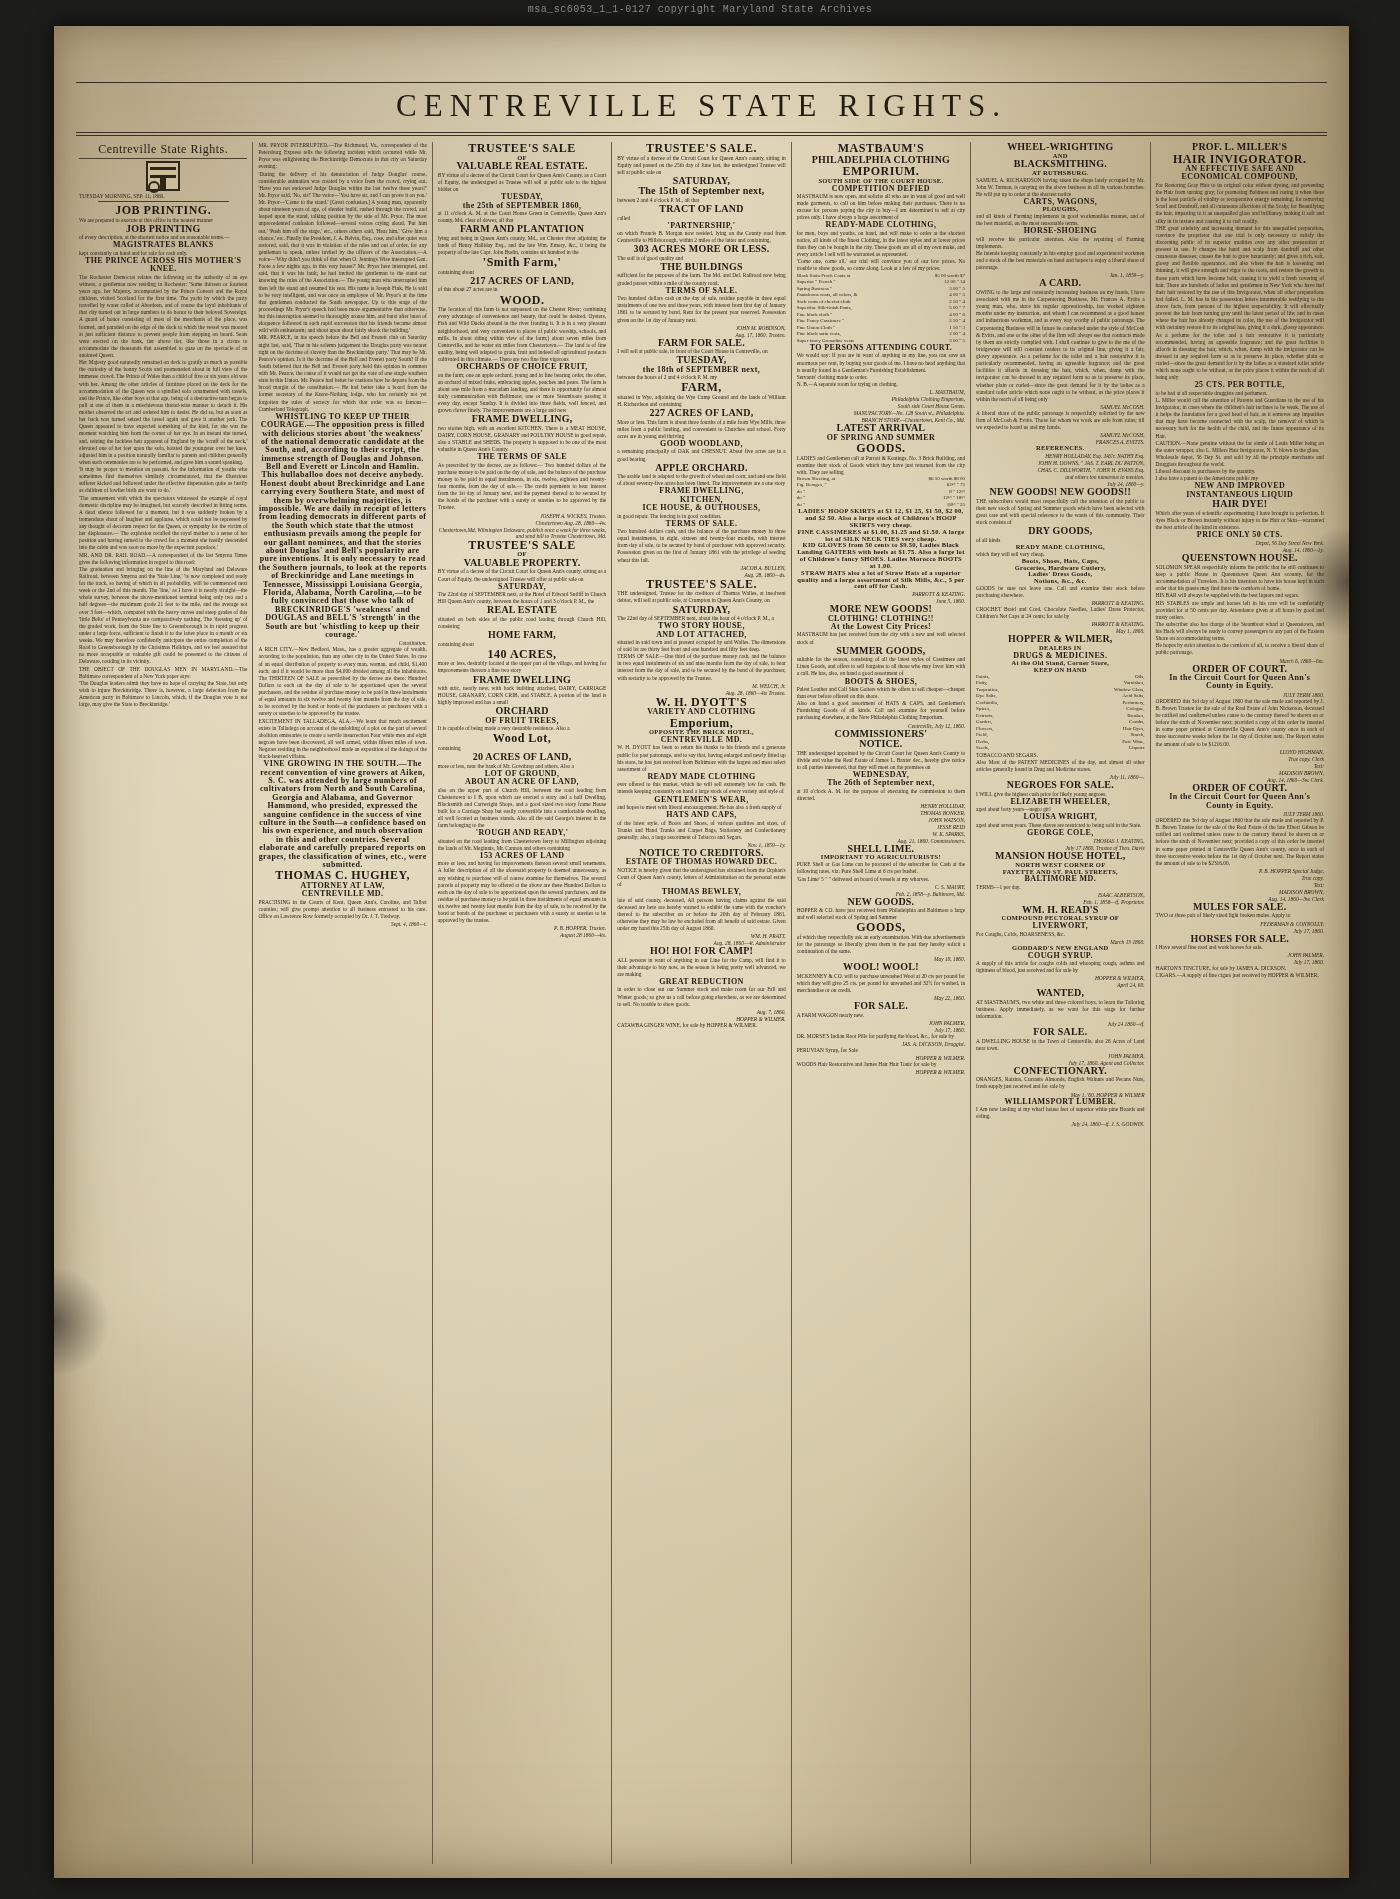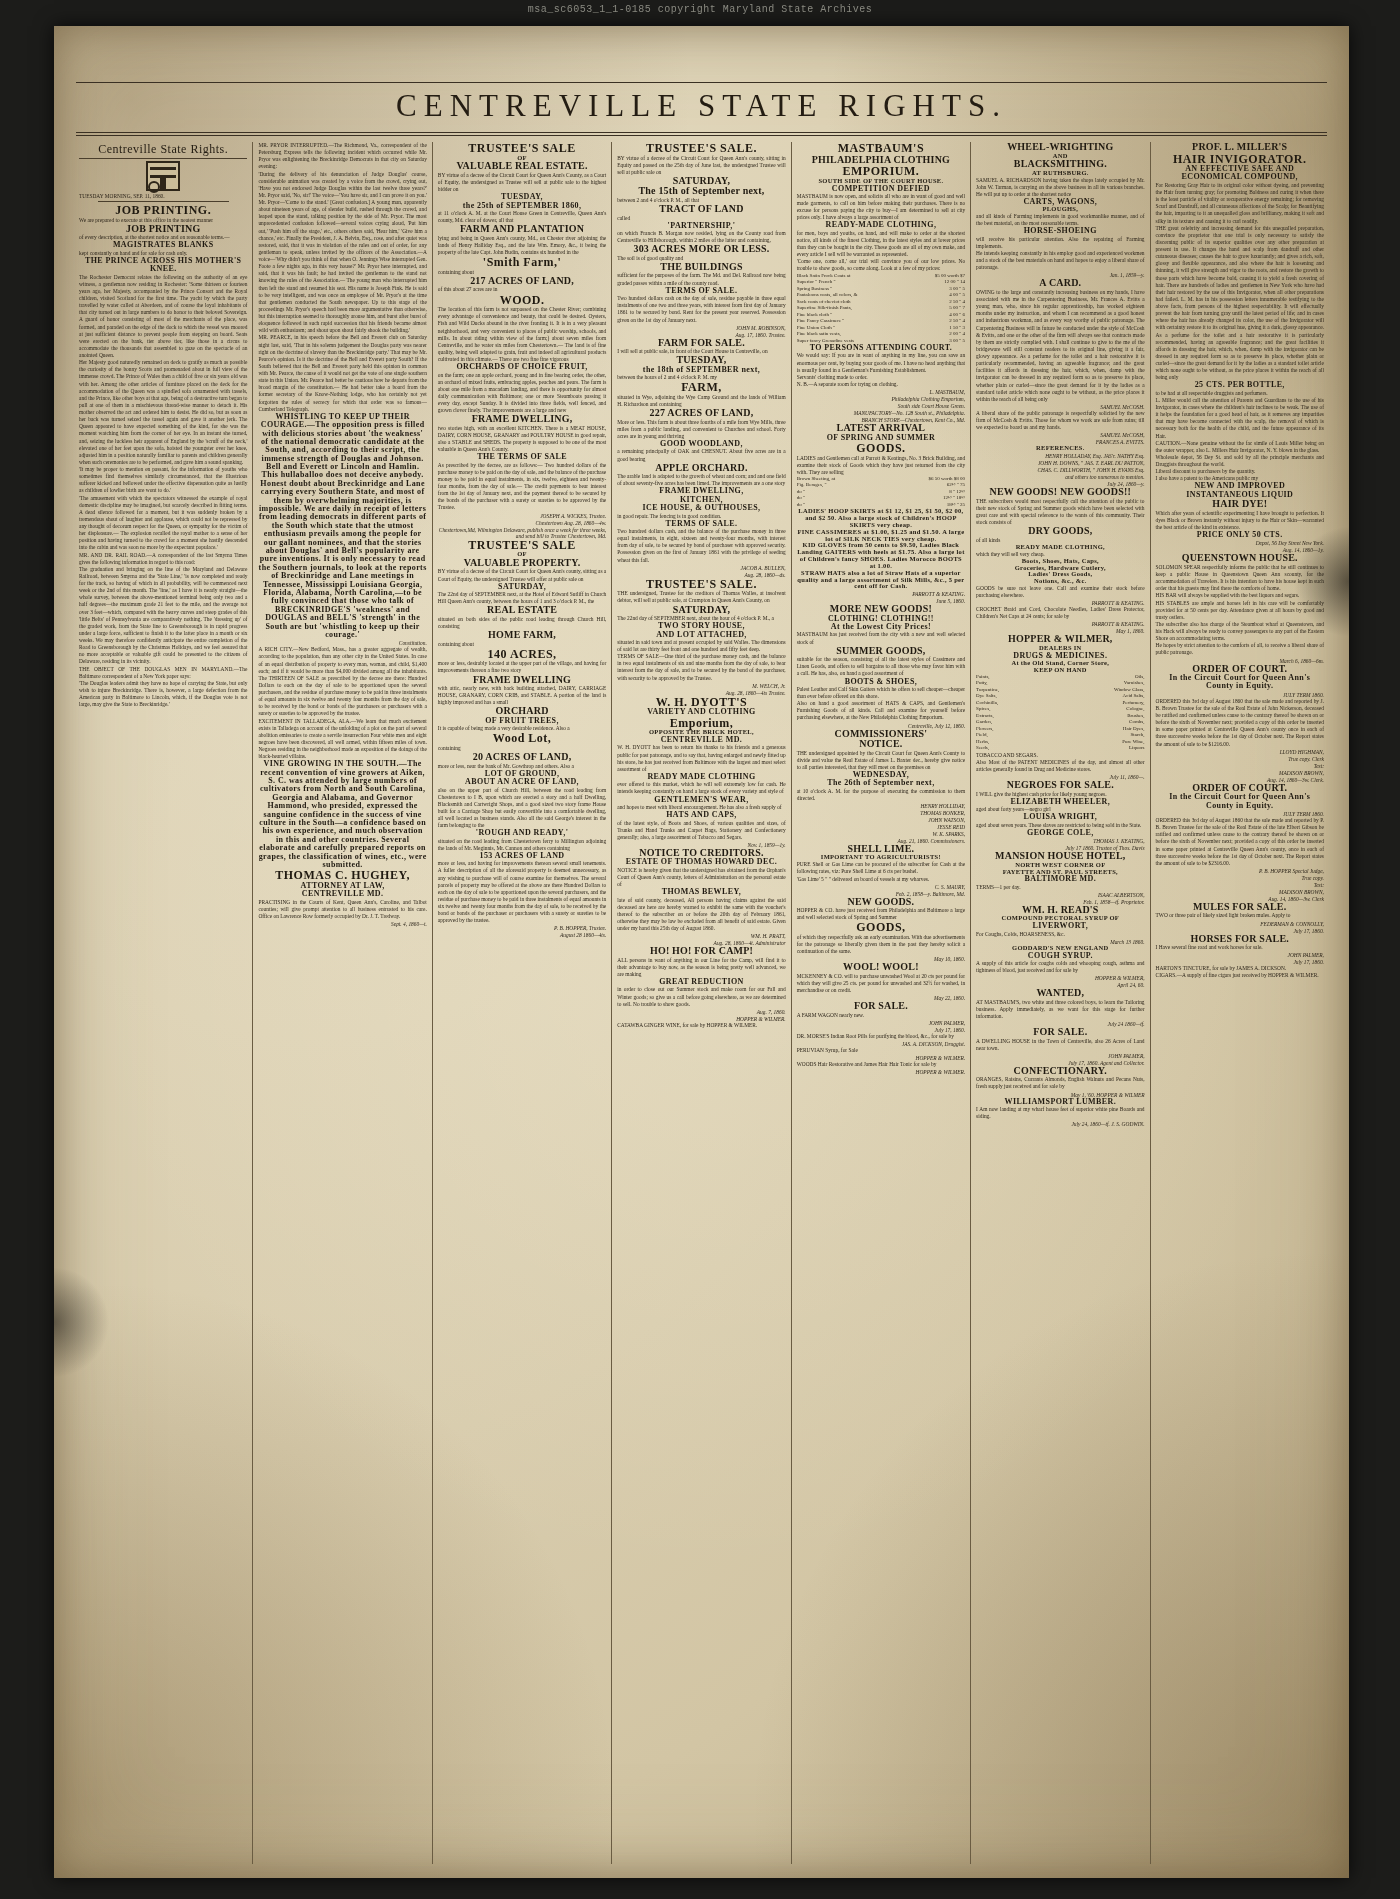--- a/index.html
+++ b/index.html
@@ -164,21 +164,21 @@
     pointer-events:none;
     background:
       radial-gradient(circle at 100% 30%, rgba(20,18,14,0.55) 0%, rgba(20,18,14,0) 3%),
       radial-gradient(circle at 0% 70%, rgba(20,18,14,0.5) 0%, rgba(20,18,14,0) 3%);
   }
 </style>
 </head>
 <body>
 
 <div class="scan">
-  <div class="archive-label">msa_sc6053_1_1-0185 copyright Maryland State Archives</div>
+  <div class="archive-label">msa_sc6053_1_1-0127 copyright Maryland State Archives</div>
 
   <div class="sheet">
     <div class="stain1"></div>
     <div class="edgewear"></div>
 
     <div class="rule top"></div>
     <div class="masthead">CENTREVILLE STATE RIGHTS.</div>
     <div class="rule below"></div>
     <div class="rule below2"></div>
 

